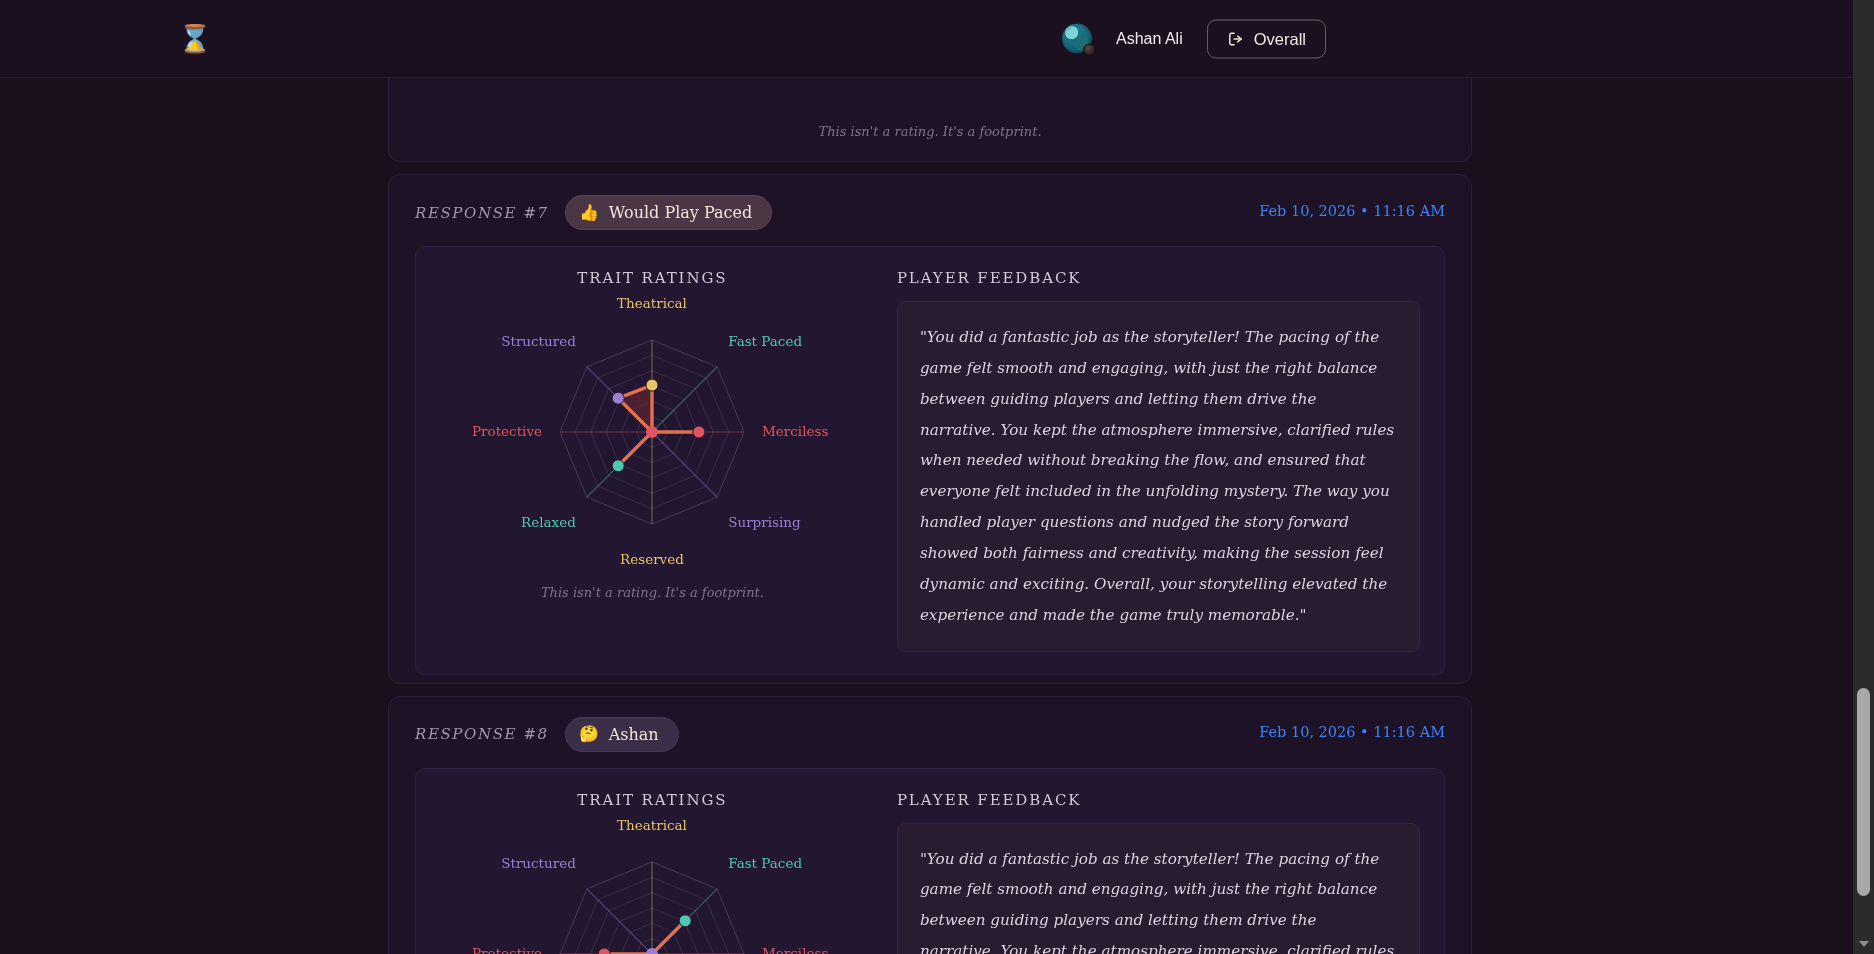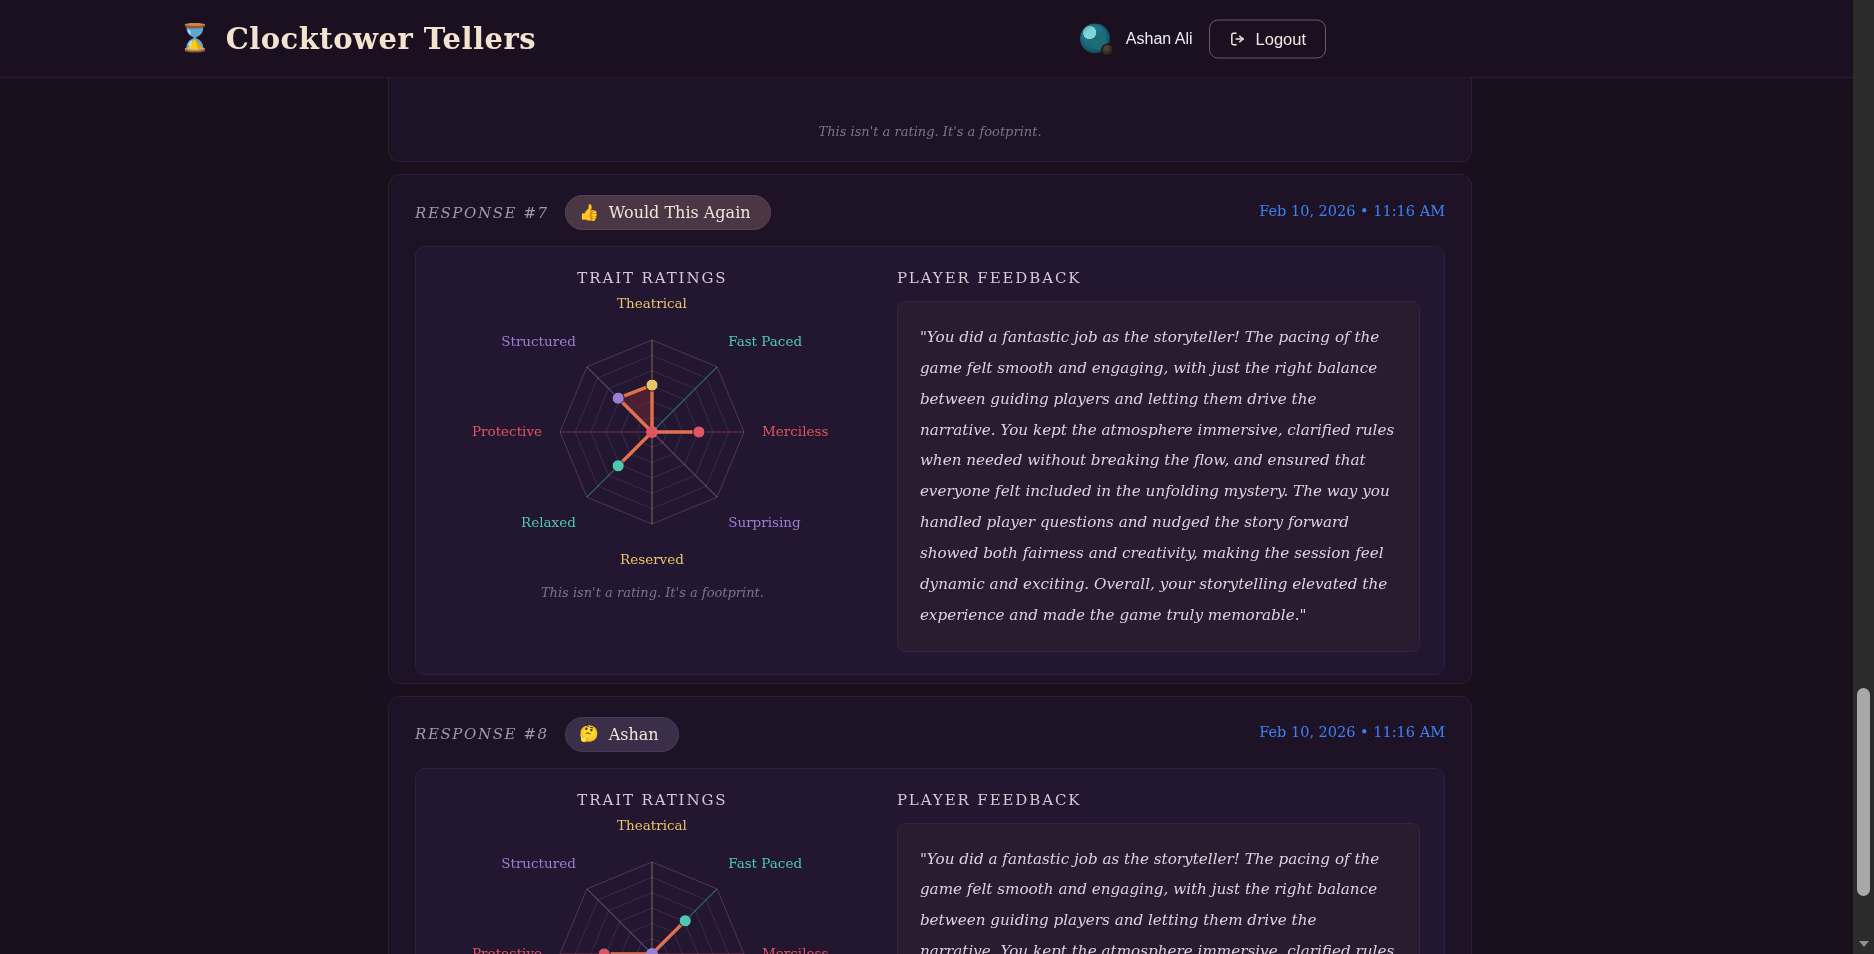--- a/index.html
+++ b/index.html
@@ -30,21 +30,21 @@
     font-family: "DejaVu Serif", serif;
     font-weight: 700;
     font-size: 29px;
     letter-spacing: .5px;
     color: #f2e3d0;
     font-style: normal;
   }
 
   .userzone {
     position:absolute; right:548px; top:50%; transform:translateY(-50%);
-    display:flex; align-items:center; gap:16px;
+    display:flex; align-items:center; gap:24px;
   }
   .avatar-wrap { position:relative; width:30px; height:30px; }
   .avatar {
     width:30px; height:30px; border-radius:50%;
     background:
       radial-gradient(circle at 32% 30%, #7fd4d8 0 22%, transparent 23%),
       radial-gradient(circle at 62% 62%, #1b6f74 0 30%, transparent 31%),
       linear-gradient(150deg,#2f8f9c 0%, #1d6d86 45%, #12535f 100%);
     box-shadow: inset 0 0 4px rgba(0,0,0,.55);
   }
@@ -197,52 +197,51 @@
     position:absolute; top:0; bottom:0; left:0; width:355px;
     background:#190f1d;
   }
 </style>
 </head>
 <body>
 
 <div class="topbar">
   <div class="brand">
     <span class="brand-emoji">⌛</span>
-    <span class="brand-title">Clocktower Tellers</span>
   </div>
 
   <div class="userzone">
     <div class="avatar-wrap">
       <div class="avatar"></div>
       <div class="avatar-badge"></div>
     </div>
     <span class="username">Ashan Ali</span>
     <button class="logout-btn">
       <svg class="logout-icon" viewBox="0 0 24 24" fill="none" stroke="#f3e6dd" stroke-width="2.1" stroke-linecap="round" stroke-linejoin="round">
         <path d="M10 4H6a2 2 0 0 0-2 2v12a2 2 0 0 0 2 2h4"></path>
         <polyline points="15 16 20 12 15 8"></polyline>
         <line x1="20" y1="12" x2="10" y2="12"></line>
       </svg>
-      <span>Logout</span>
+      <span>Overall</span>
     </button>
   </div>
 </div>
 
 <div class="page">
   <div class="left-gutter"></div>
   <div class="content-col" id="content-col">
       <div class="resp-card clipped">
         <div class="footnote" style="margin-top: 0px; padding-top: 86px; padding-bottom: 14px;">This isn't a rating. It's a footprint.</div>
       </div>
       <div class="resp-card">
         <div class="resp-head">
           <span class="resp-num">RESPONSE #7</span>
           <span class="verdict-pill">
             <span class="verdict-emoji">👍</span>
-            <span>Would This Again</span>
+            <span>Would Play Paced</span>
           </span>
           <span class="resp-date">Feb 10, 2026 • 11:16 AM</span>
         </div>
         <div class="resp-body">
           <div class="panel-left">
             <div class="panel-title">TRAIT RATINGS</div>
             <div class="chart-box">
               <svg width="430" height="290" viewBox="0 0 430 290">
                 <g>
                   <polygon points="215.0,125.7 225.8,130.2 230.3,141.0 225.8,151.8 215.0,156.3 204.2,151.8 199.7,141.0 204.2,130.2" fill="none" stroke="#6d5470" stroke-opacity="0.34" stroke-width="1"></polygon>

